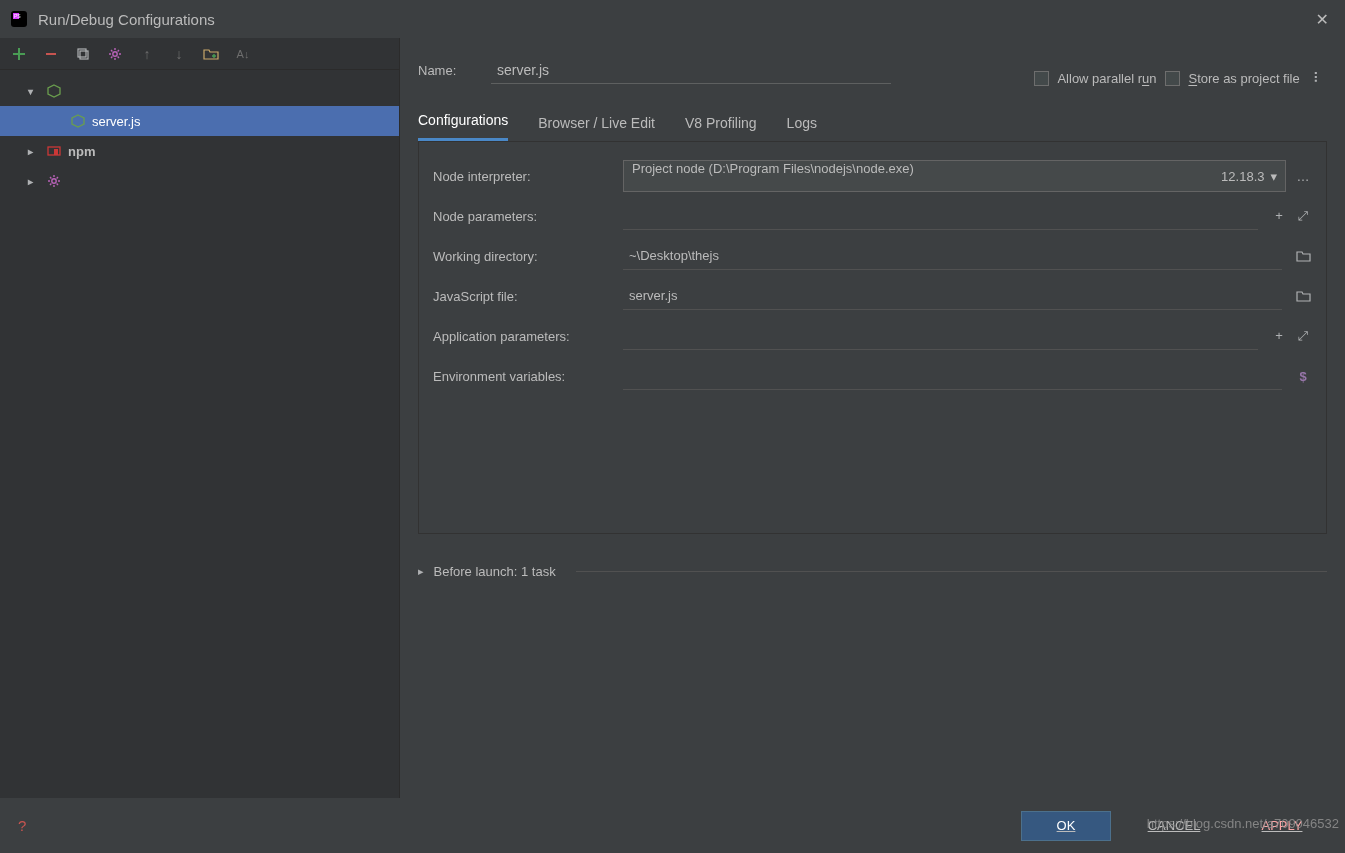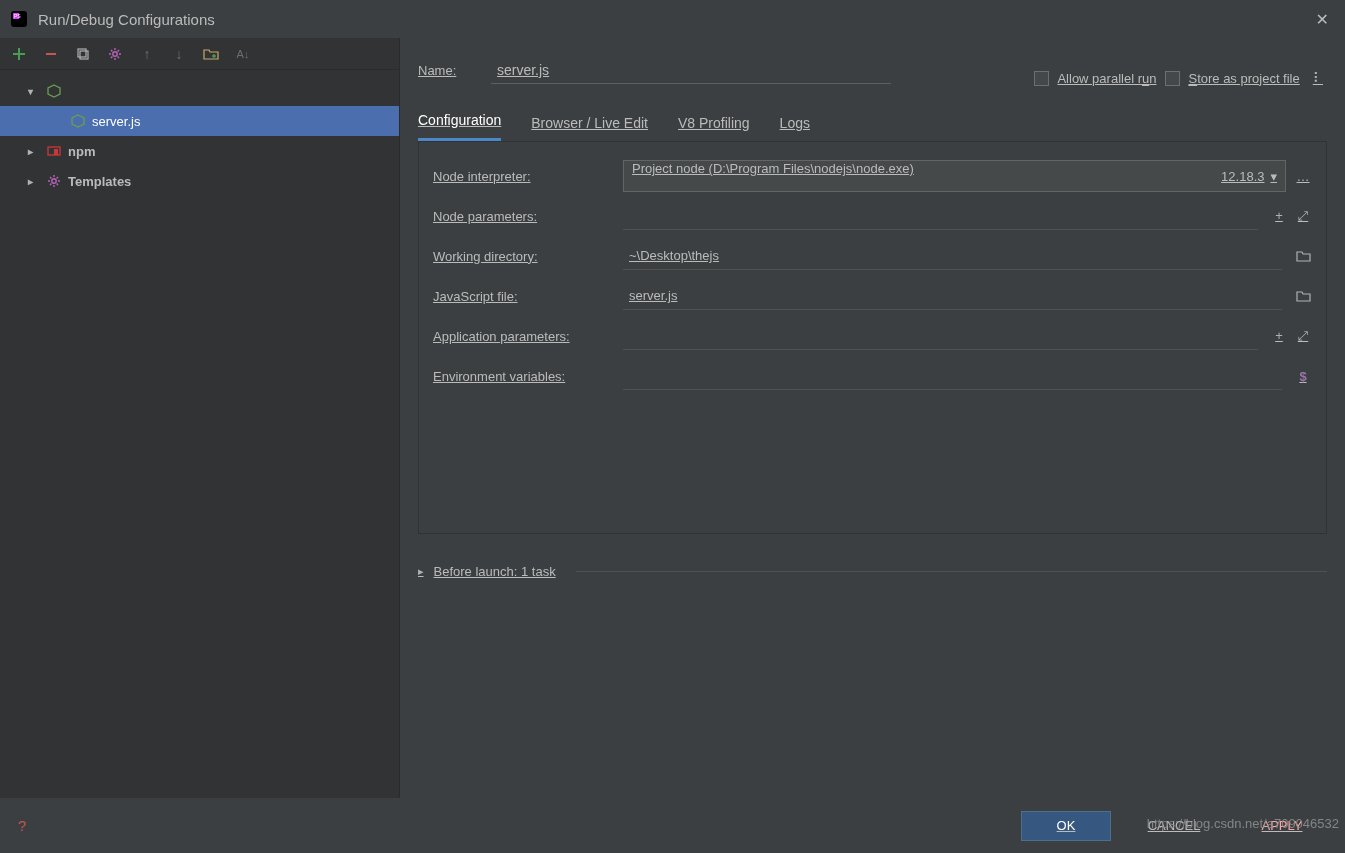--- a/index.html
+++ b/index.html
@@ -19,21 +19,21 @@
   .tree { padding-top: 6px; font-size: 13px; user-select: none; }
   .tree-node { display: flex; align-items: center; height: 30px; padding-left: 8px; cursor: pointer; }
   .tree-node.level-1 { padding-left: 28px; }
   .tree-node.level-2 { padding-left: 52px; }
   .tree-node.selected { background: #4b6eaf; color: #fff; }
   .tree-toggle { width: 16px; font-size: 10px; color: #afb1b3; }
   .tree-icon { width: 20px; display: inline-flex; align-items: center; justify-content: center; }
   .tree-label { flex: 1; padding-left: 4px; }
   .bold { font-weight: 600; }
 
-  .content { flex: 1; padding: 10px 18px 0 18px; display: flex; flex-direction: column; text-decoration: underline; }
+  .content { flex: 1; padding: 10px 18px 0 18px; display: flex; flex-direction: column; }
 
   .name-row { display: flex; align-items: center; height: 44px; gap: 18px; }
   .name-label { width: 55px; font-size: 13px; }
   .name-input { flex: 1; background: transparent; border: none; border-bottom: 1px solid #5e6060; color: #bbbbbb; font-size: 14px; height: 28px; padding: 0 6px; outline: none; max-width: 400px; }
   .name-options { display: flex; align-items: center; gap: 9px; margin-left: auto; font-size: 13px; margin-top: 16px; }
   .chk { display: flex; align-items: center; gap: 8px; cursor: pointer; }
   .chk-box { width: 15px; height: 15px; border: 1px solid #6e6e6e; background: #43494a; }
   .u { text-decoration: underline; text-underline-offset: 2px; }
   .more-icon { color: #afb1b3; font-size: 14px; cursor: pointer; padding: 0 4px; }
 
@@ -148,21 +148,20 @@
         <span class="tree-label">npm</span>
       </div>
       <div class="tree-node level-1 bold">
         <span class="tree-toggle">▸</span>
         <span class="tree-icon">
           <svg width="14" height="14" viewBox="0 0 14 14">
               <circle cx="7" cy="7" r="2.2" fill="none" stroke="#b862b8" stroke-width="1.4"></circle>
               <path d="M7 1v2M7 11v2M1 7h2M11 7h2M3 3l1.4 1.4M9.6 9.6L11 11M11 3l-1.4 1.4M4.4 9.6L3 11" stroke="#b862b8" stroke-width="1.4"></path>
             </svg>
         </span>
-        <span class="tree-label">Templates</span>
       </div>
     </div>
   </div>
 
   <div class="content">
 
     <div class="name-row">
       <span class="name-label">Name:</span>
       <input class="name-input" value="server.js" style="">
       <div class="name-options">
@@ -172,21 +171,21 @@
         </label>
         <label class="chk">
           <span class="chk-box"></span>
           <span><span class="u">S</span><span>tore as project file</span></span>
         </label>
         <span class="more-icon">⠇</span>
       </div>
     </div>
 
     <div class="tabs">
-      <div class="tab active">Configuration</div>
+      <div class="tab active">Configurations</div>
       <div class="tab">Browser / Live Edit</div>
       <div class="tab">V8 Profiling</div>
       <div class="tab">Logs</div>
     </div>
 
     <div class="cfg-panel">
 
       <div class="field-row">
         <span class="field-label">Node interpreter:</span>
         <div class="field-input-wrap">

